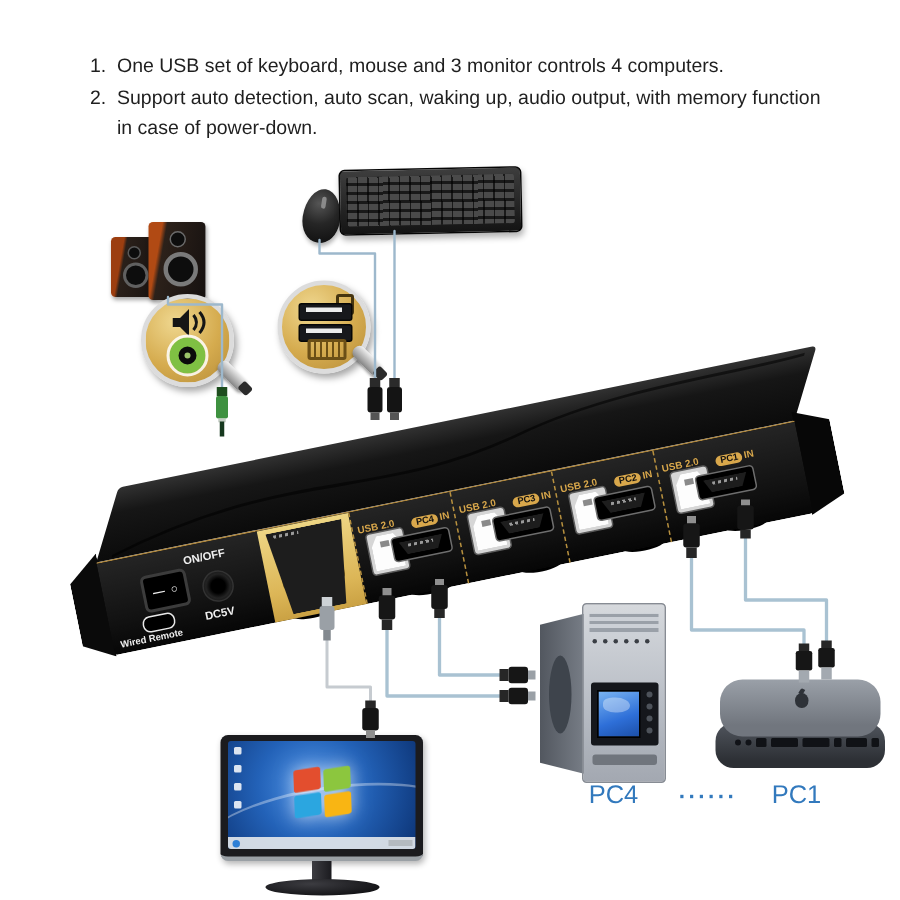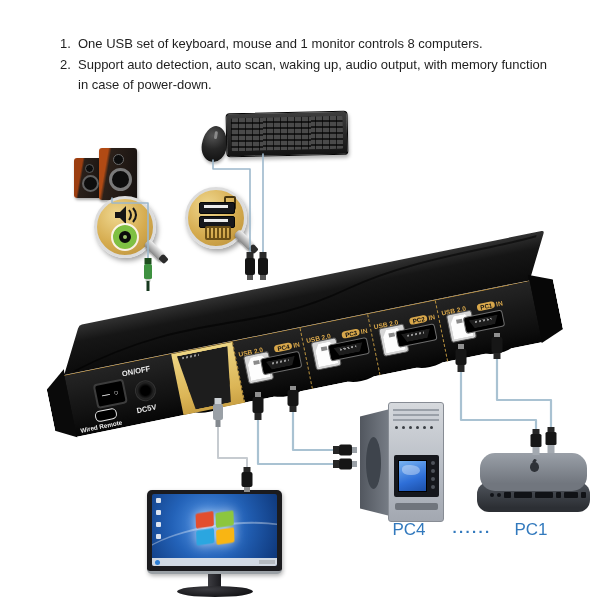--- a/index.html
+++ b/index.html
@@ -160,21 +160,21 @@
   .cables{position:absolute;left:0;top:0;pointer-events:none;}
 </style>
 </head>
 <body>
 
 <div class="canvas">
 
   <div class="features">
     <div class="feat-item">
       <span class="feat-num">1.</span>
-      <span class="feat-text">One USB set of keyboard, mouse and 1 monitor controls 8 computers.</span>
+      <span class="feat-text">One USB set of keyboard, mouse and 3 monitor controls 4 computers.</span>
     </div>
     <div class="feat-item">
       <span class="feat-num">2.</span>
       <span class="feat-text">Support auto detection, auto scan, waking up, audio output, with memory function in case of power-down.</span>
     </div>
   </div>
 
   <div class="speakers">
     <div class="spk spk-left">
       <div class="cone tweet"></div>

